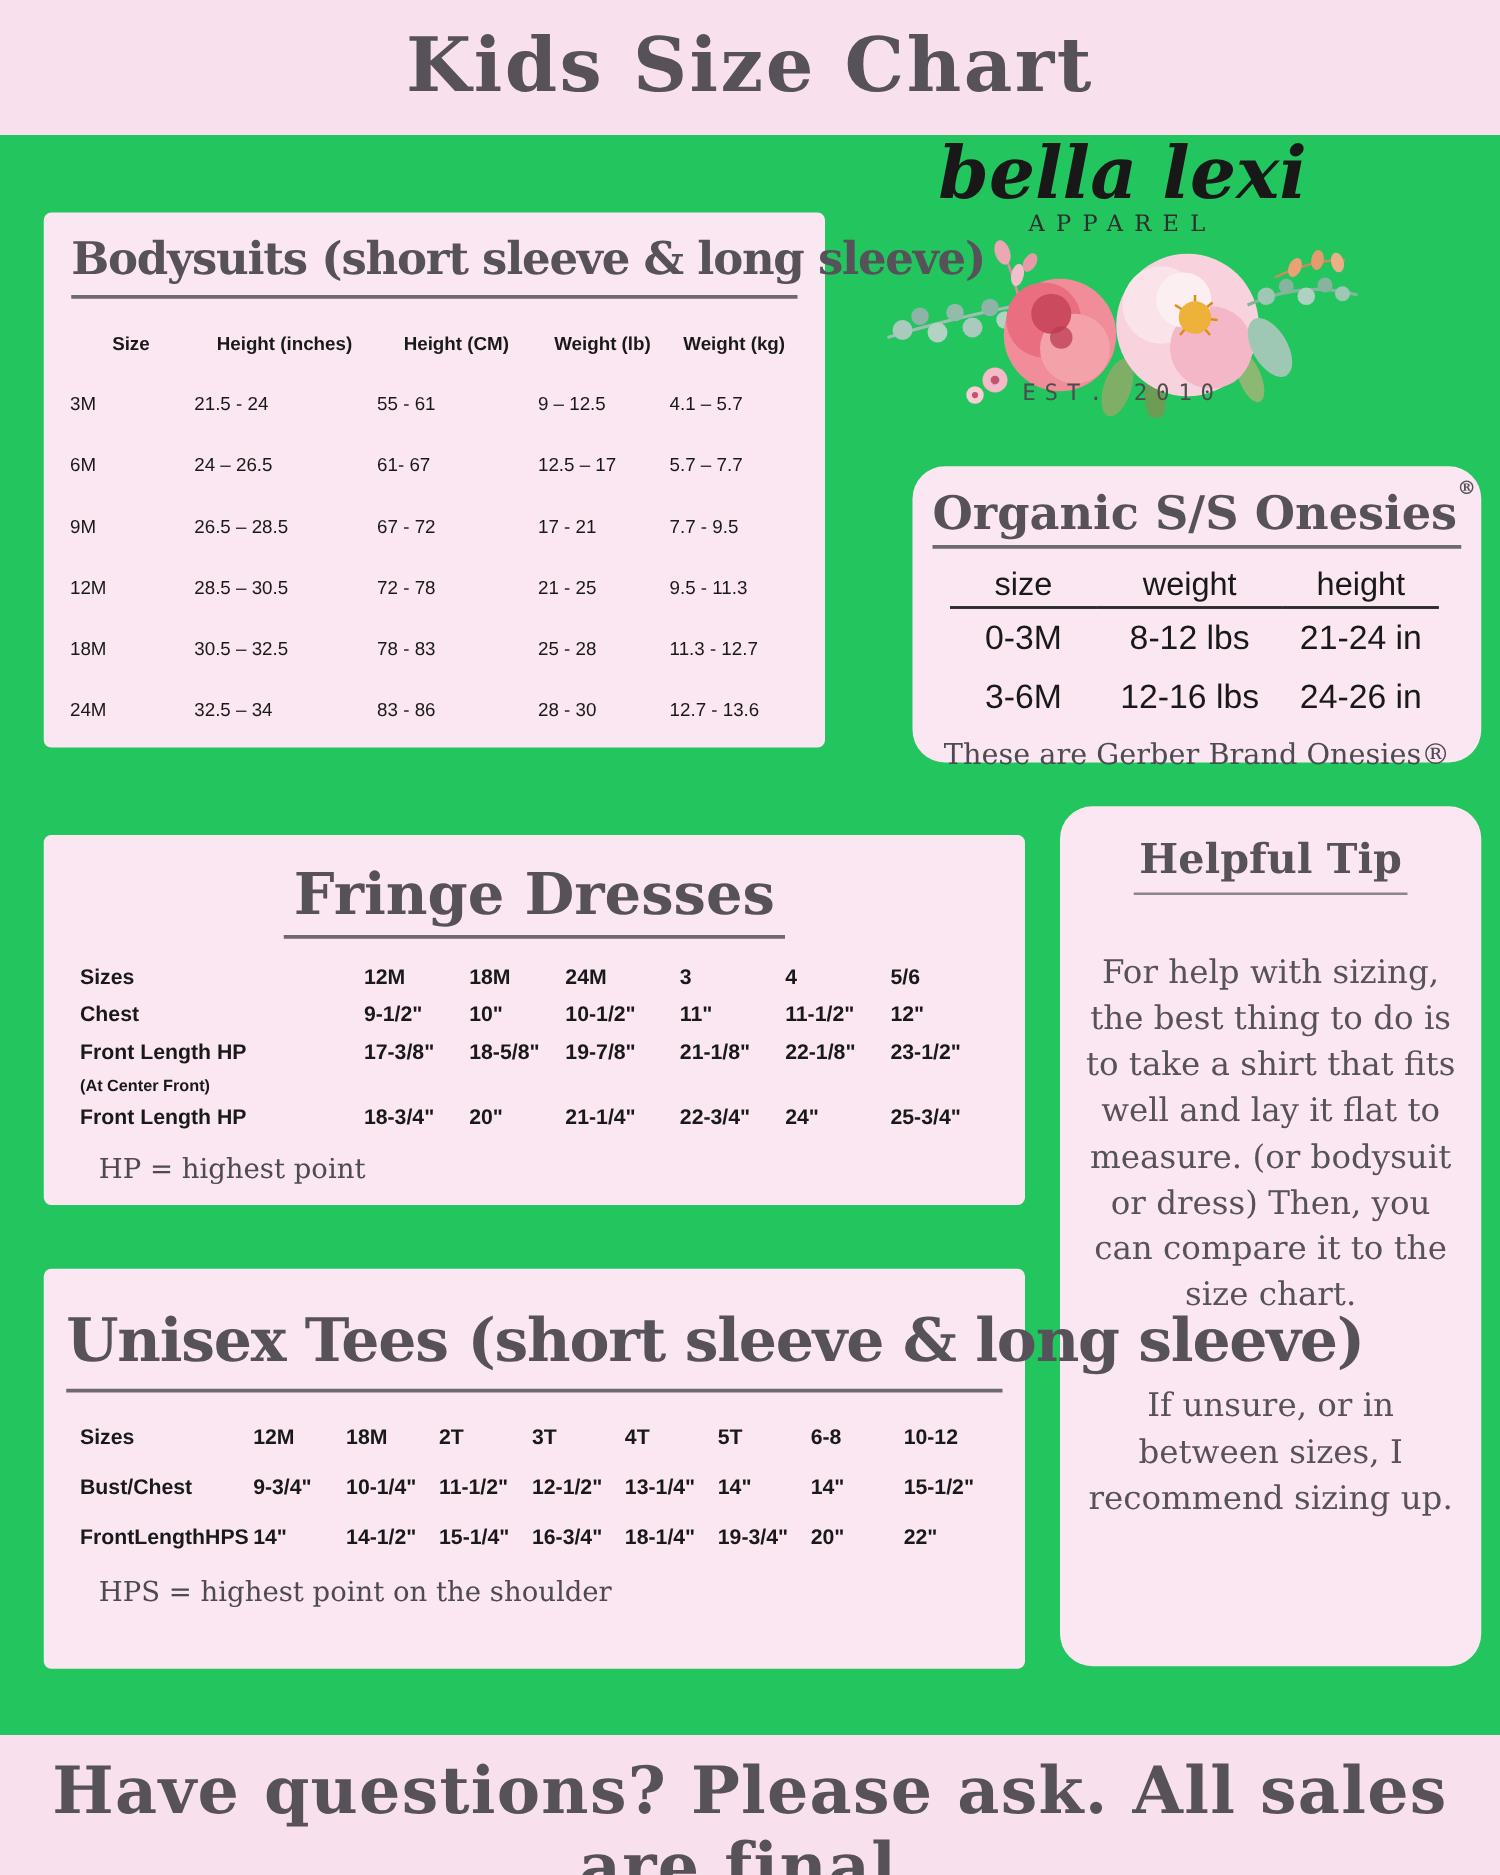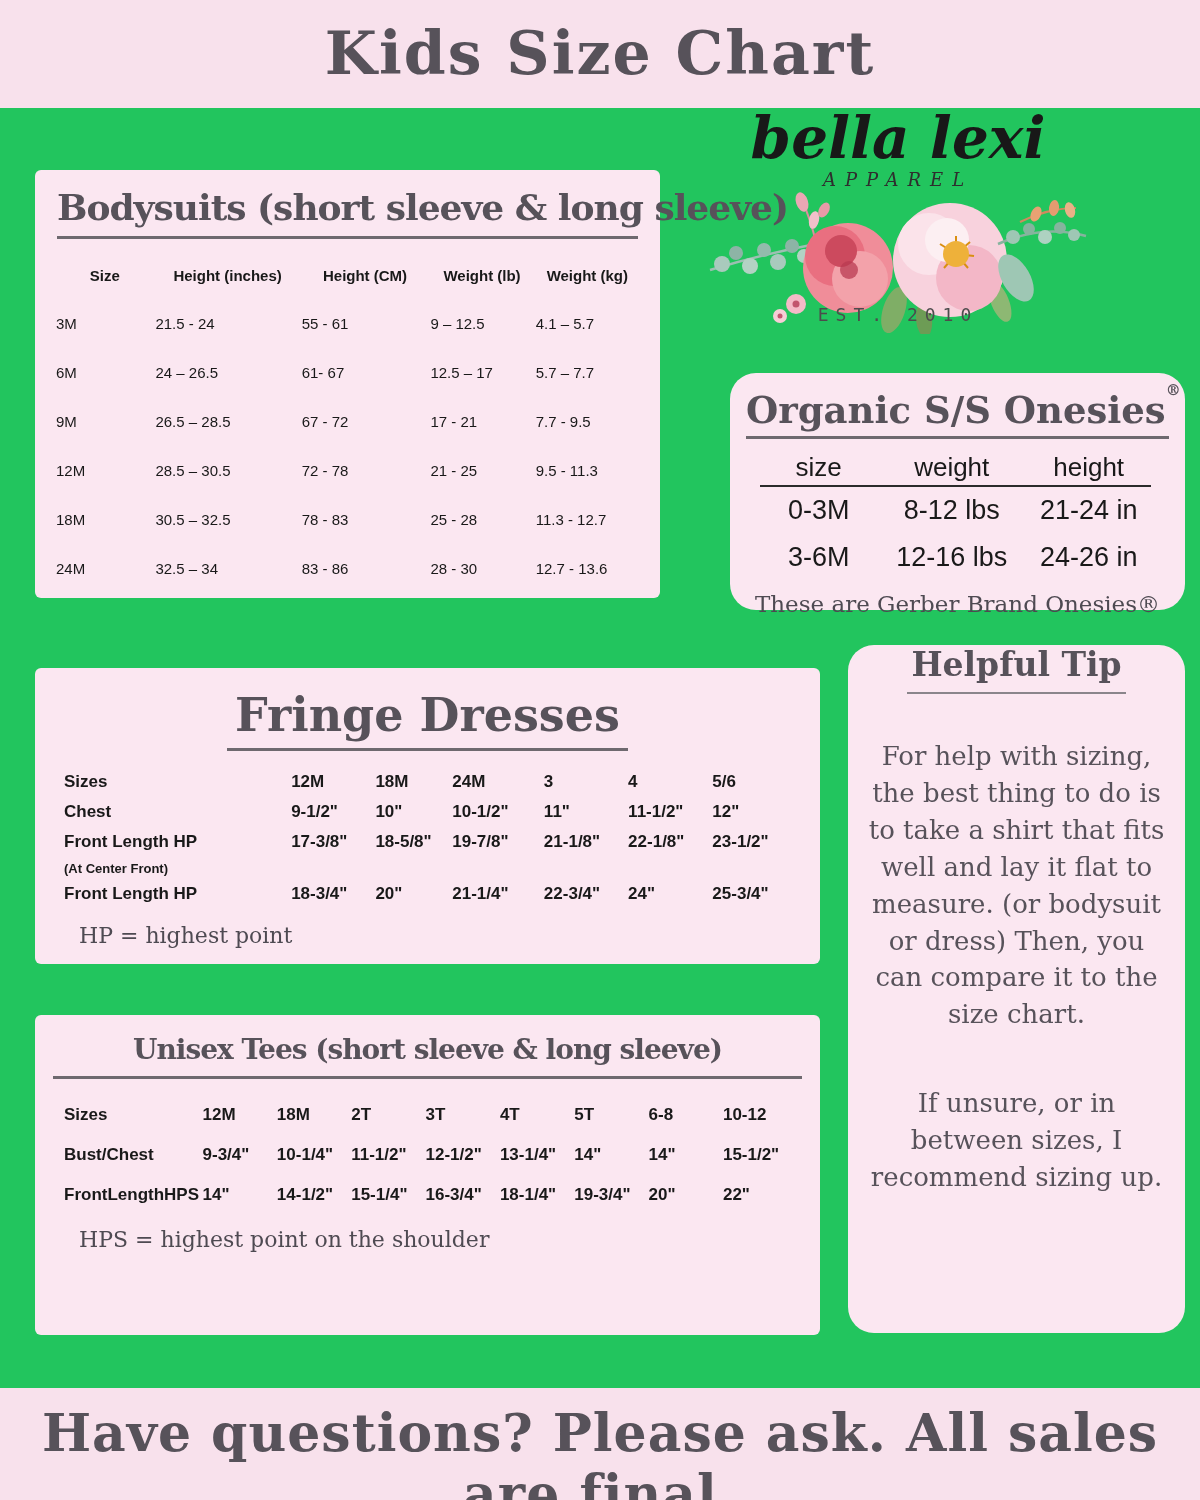--- a/index.html
+++ b/index.html
@@ -22,23 +22,23 @@
   #tees-panel{left:35px;top:1015px;width:785px;height:320px;}
 
   .sec-title{font-weight:700;color:var(--heading,#57525a);text-align:center;margin:0;}
   #bodysuits-panel .sec-title{font-size:36px;padding:16px 0 8px;margin:0 22px;
        border-bottom:3px solid #6e696f;letter-spacing:-1px;white-space:nowrap;}
   #onesies-panel .sec-title{font-size:37px;padding:8px 0 4px;margin:0 16px;
        border-bottom:3px solid #6e696f;white-space:nowrap;}
   #onesies-panel .sec-title sup{font-size:15px;vertical-align:28px;}
   #fringe-panel .sec-title{font-size:46px;padding-top:20px;}
   #fringe-panel .sec-title span{display:inline-block;border-bottom:3px solid #6e696f;padding:0 8px 6px;}
-  #tees-panel .sec-title{font-size:28px;padding:18px 0 10px;margin:0 18px;
+  #tees-panel .sec-title{font-size:48px;padding:30px 0 10px;margin:0 18px;
        border-bottom:3px solid #6e696f;letter-spacing:-1px;white-space:nowrap;}
-  #tip-panel .sec-title{font-size:33px;}
+  #tip-panel .sec-title{font-size:33px;padding-top:22px;}
   #tip-panel .sec-title span{display:inline-block;border-bottom:2px solid #8a858b;padding:0 4px 8px;}
 
   
   table.data-table{border-collapse:collapse;table-layout:fixed;
        font-family:Liberation Sans, sans-serif;color:#191919;}
   #bodysuits-panel table{width:calc(100% - 40px);margin:12px auto 0;}
   #bodysuits-panel th{font-size:15px;font-weight:700;height:46px;text-align:center;vertical-align:middle;}
   #bodysuits-panel td{font-size:15px;font-weight:400;height:47px;text-align:left;vertical-align:middle;}
 
   #onesies-panel table{width:86%;margin:12px 0 0 30px;}
@@ -58,21 +58,21 @@
   #tees-panel .panel-note{font-size:22px;margin:12px 0 0 44px;}
 
   
   .tip-text{font-size:26px;line-height:1.42;color:#57525a;text-align:center;
             padding:0 10px;margin:44px 6px 0;}
   .tip-text.second{margin-top:52px;}
 
   
   #logo{position:absolute;left:693px;top:104px;width:410px;height:268px;text-align:center;}
   .logo-script{font-style:italic;font-weight:600;font-size:58px;color:#181818;line-height:1.05;margin:4px 0 0;}
-  .logo-apparel{font-size:18px;letter-spacing:9px;color:#2e2e2e;margin-top:0px;font-style:italic;}
+  .logo-apparel{font-size:18px;letter-spacing:9px;color:#2e2e2e;margin-top:0px;}
   .logo-flowers{display:block;margin:-8px auto 0;}
   .logo-est{font-family:"DejaVu Sans Mono",monospace;font-size:18px;letter-spacing:7px;
             color:#4c4c4c;margin-top:-30px;}
 
   
   .footer-line1{font-weight:700;font-size:52px;color:var(--heading,#57525a);
                 margin:0;padding-top:14px;letter-spacing:1px;}
   .footer-line2{font-weight:400;font-size:28px;color:var(--heading,#57525a);margin:4px 0 0;}
 </style>
 </head>

